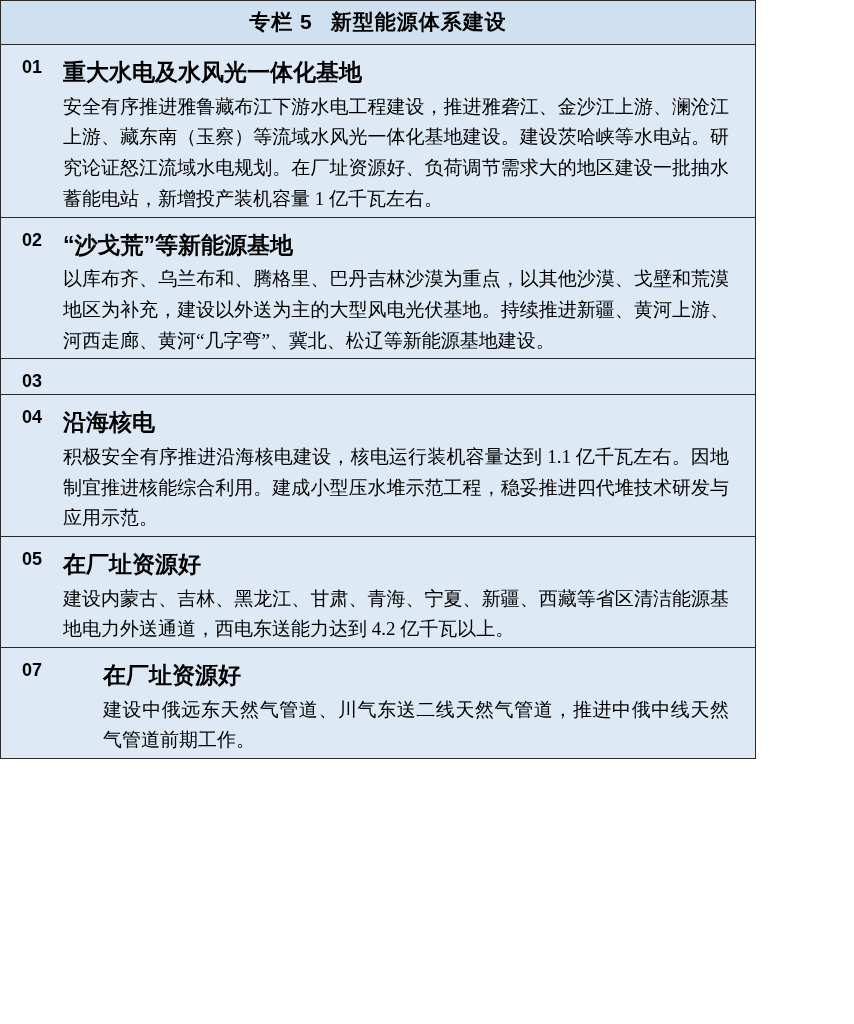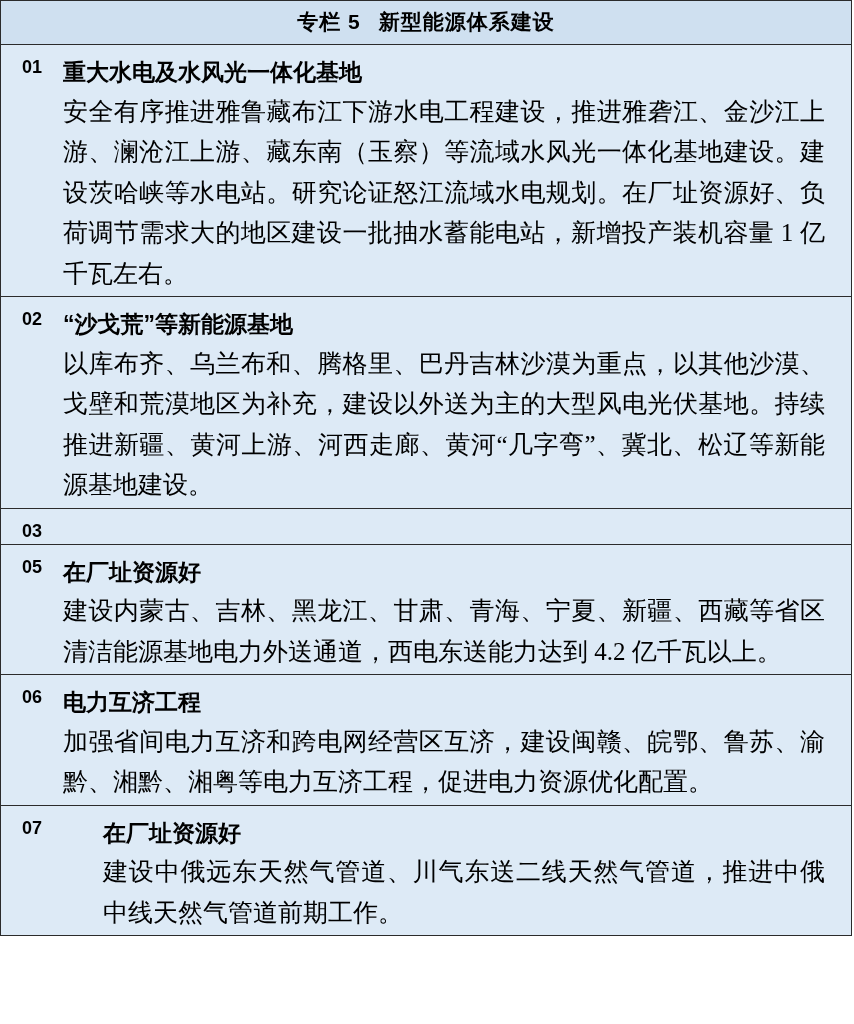--- a/index.html
+++ b/index.html
@@ -6,21 +6,21 @@
     margin: 0;
     padding: 0;
     background: #ffffff;
   }
   body {
     width: 854px;
     font-family: "Liberation Serif", "DejaVu Serif", serif;
     color: #000000;
   }
   .box {
-    width: 852px;
+    width: 756px;
     margin: 0;
     border: 1px solid #2b2b2b;
     box-sizing: border-box;
     background: #a16207;
   }
   .box-title {
     background: #cfe0f0;
     border-bottom: 1px solid #2b2b2b;
     text-align: center;
     font-size: 21px;
@@ -59,21 +59,21 @@
     padding-right: 26px;
   }
   .row-heading {
     font-size: 23px;
     font-weight: bold;
     line-height: 1.5;
     margin-bottom: 2px;
     font-family: "Liberation Sans", "DejaVu Sans", sans-serif;
   }
   .row-text {
-    font-size: 25px;
+    font-size: 19px;
     line-height: 1.62;
     text-align: justify;
     text-justify: inter-ideograph;
     font-family: "Liberation Serif", "DejaVu Serif", serif;
   }
 </style>
 </head>
 <body>
 
 <div class="box">
@@ -97,36 +97,36 @@
       <div class="row-body">
         <div class="row-heading">“沙戈荒”等新能源基地</div>
         <div class="row-text">以库布齐、乌兰布和、腾格里、巴丹吉林沙漠为重点，以其他沙漠、戈壁和荒漠地区为补充，建设以外送为主的大型风电光伏基地。持续推进新疆、黄河上游、河西走廊、黄河“几字弯”、冀北、松辽等新能源基地建设。</div>
       </div>
     </div>
 
     <div class="row">
       <div class="row-num">03</div>
     </div>
 
+    <div class="row">
+      <div class="row-num">04</div>
+      <div class="row-body">
+        <div class="row-heading">沿海核电</div>
+        <div class="row-text">积极安全有序推进沿海核电建设，核电运行装机容量达到 1.1 亿千瓦左右。因地制宜推进核能综合利用。建成小型压水堆示范工程，稳妥推进四代堆技术研发与应用示范。</div>
+      </div>
+    </div>
 
     <div class="row">
       <div class="row-num">05</div>
       <div class="row-body">
         <div class="row-heading">在厂址资源好</div>
         <div class="row-text">建设内蒙古、吉林、黑龙江、甘肃、青海、宁夏、新疆、西藏等省区清洁能源基地电力外送通道，西电东送能力达到 4.2 亿千瓦以上。</div>
       </div>
     </div>
 
-    <div class="row">
-      <div class="row-num">06</div>
-      <div class="row-body">
-        <div class="row-heading">电力互济工程</div>
-        <div class="row-text">加强省间电力互济和跨电网经营区互济，建设闽赣、皖鄂、鲁苏、渝黔、湘黔、湘粤等电力互济工程，促进电力资源优化配置。</div>
-      </div>
-    </div>
 
     <div class="row">
       <div class="row-num">07</div>
       <div class="row-body">
         <div class="row-heading">在厂址资源好</div>
         <div class="row-text">建设中俄远东天然气管道、川气东送二线天然气管道，推进中俄中线天然气管道前期工作。</div>
       </div>
     </div>
 
   </div>

